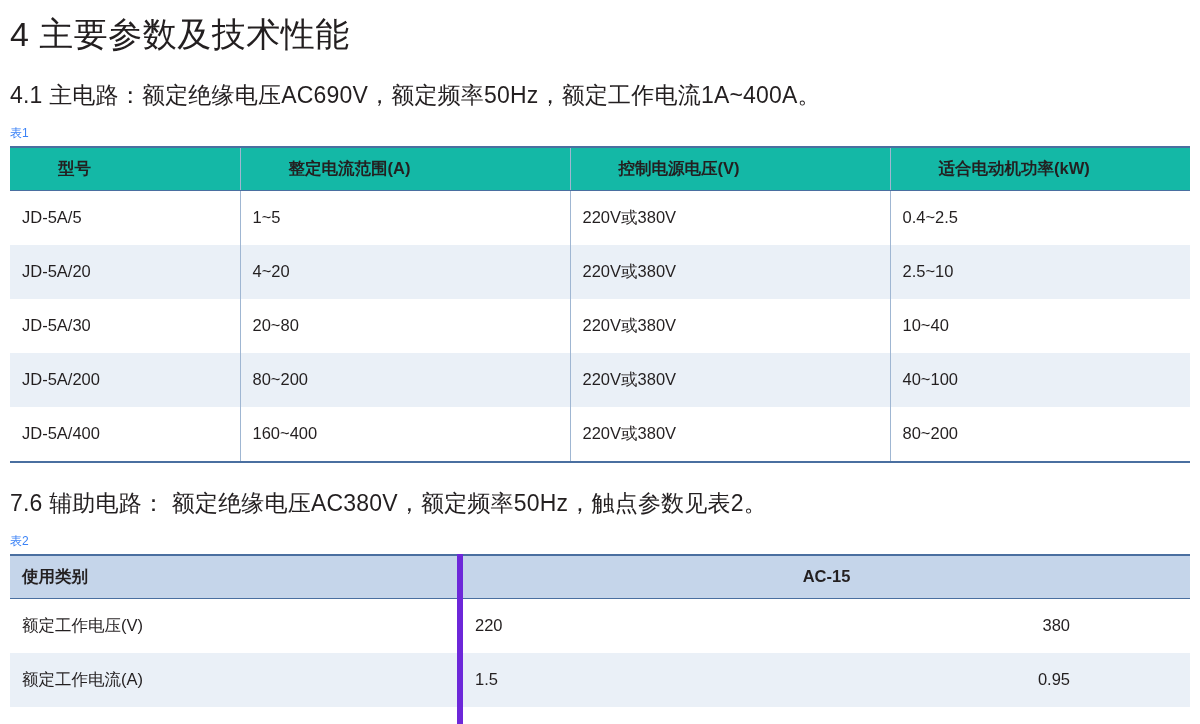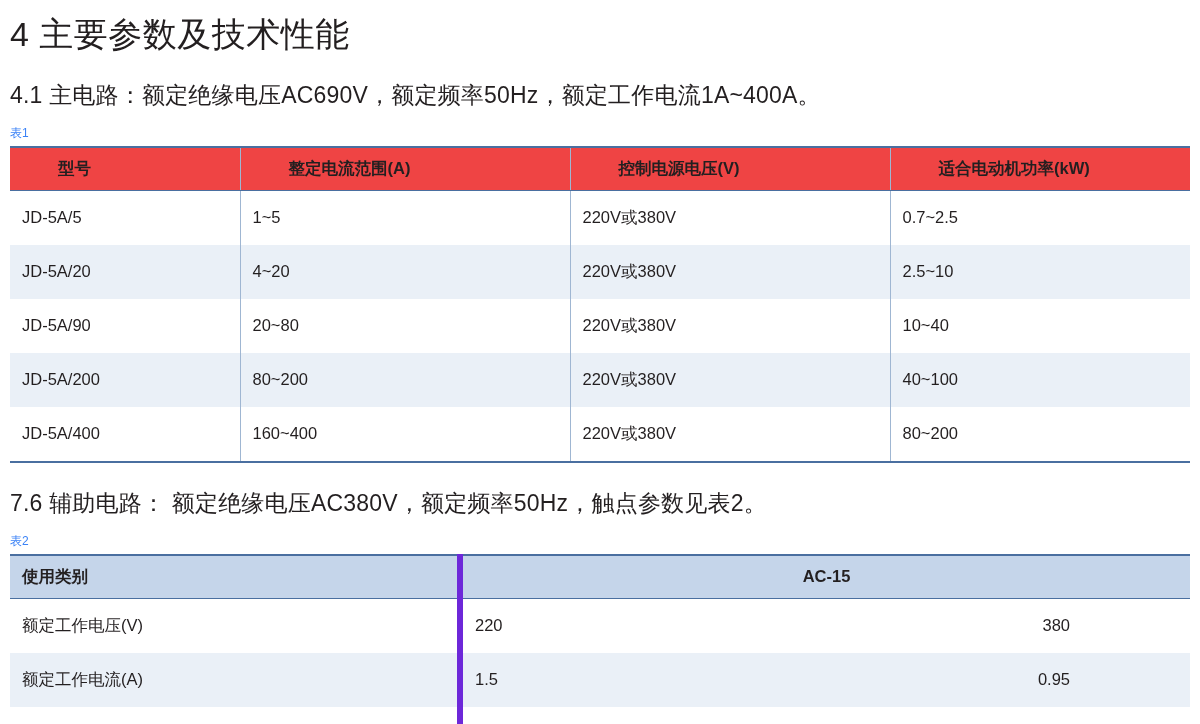--- a/index.html
+++ b/index.html
@@ -50,21 +50,21 @@
     padding: 0 0 0 12px;
     font-size: 16.5px;
     font-weight: 400;
     text-align: left;
     height: 54px;
     vertical-align: middle;
     color: #231f20;
   }
   .tbl1 .hdr th {
     font-weight: bold;
-    background: #ef4444;
+    background: #14b8a6;
     height: 42px;
     padding-left: 48px;
   }
   .tbl1 tbody tr:nth-child(even) td {
     background: #eaf0f7;
   }
   .tbl1 tbody tr:nth-child(odd) td {
     background: #ffffff;
   }
   .tbl1 .vsep {
@@ -134,30 +134,30 @@
         <th class="vsep">整定电流范围(A)</th>
         <th class="vsep">控制电源电压(V)</th>
         <th class="vsep">适合电动机功率(kW)</th>
       </tr>
     </thead>
     <tbody>
       <tr>
         <td>JD-5A/5</td>
         <td class="vsep">1~5</td>
         <td class="vsep">220V或380V</td>
-        <td class="vsep">0.7~2.5</td>
+        <td class="vsep">0.4~2.5</td>
       </tr>
       <tr>
         <td>JD-5A/20</td>
         <td class="vsep">4~20</td>
         <td class="vsep">220V或380V</td>
         <td class="vsep">2.5~10</td>
       </tr>
       <tr>
-        <td>JD-5A/90</td>
+        <td>JD-5A/30</td>
         <td class="vsep">20~80</td>
         <td class="vsep">220V或380V</td>
         <td class="vsep">10~40</td>
       </tr>
       <tr>
         <td>JD-5A/200</td>
         <td class="vsep">80~200</td>
         <td class="vsep">220V或380V</td>
         <td class="vsep">40~100</td>
       </tr>

